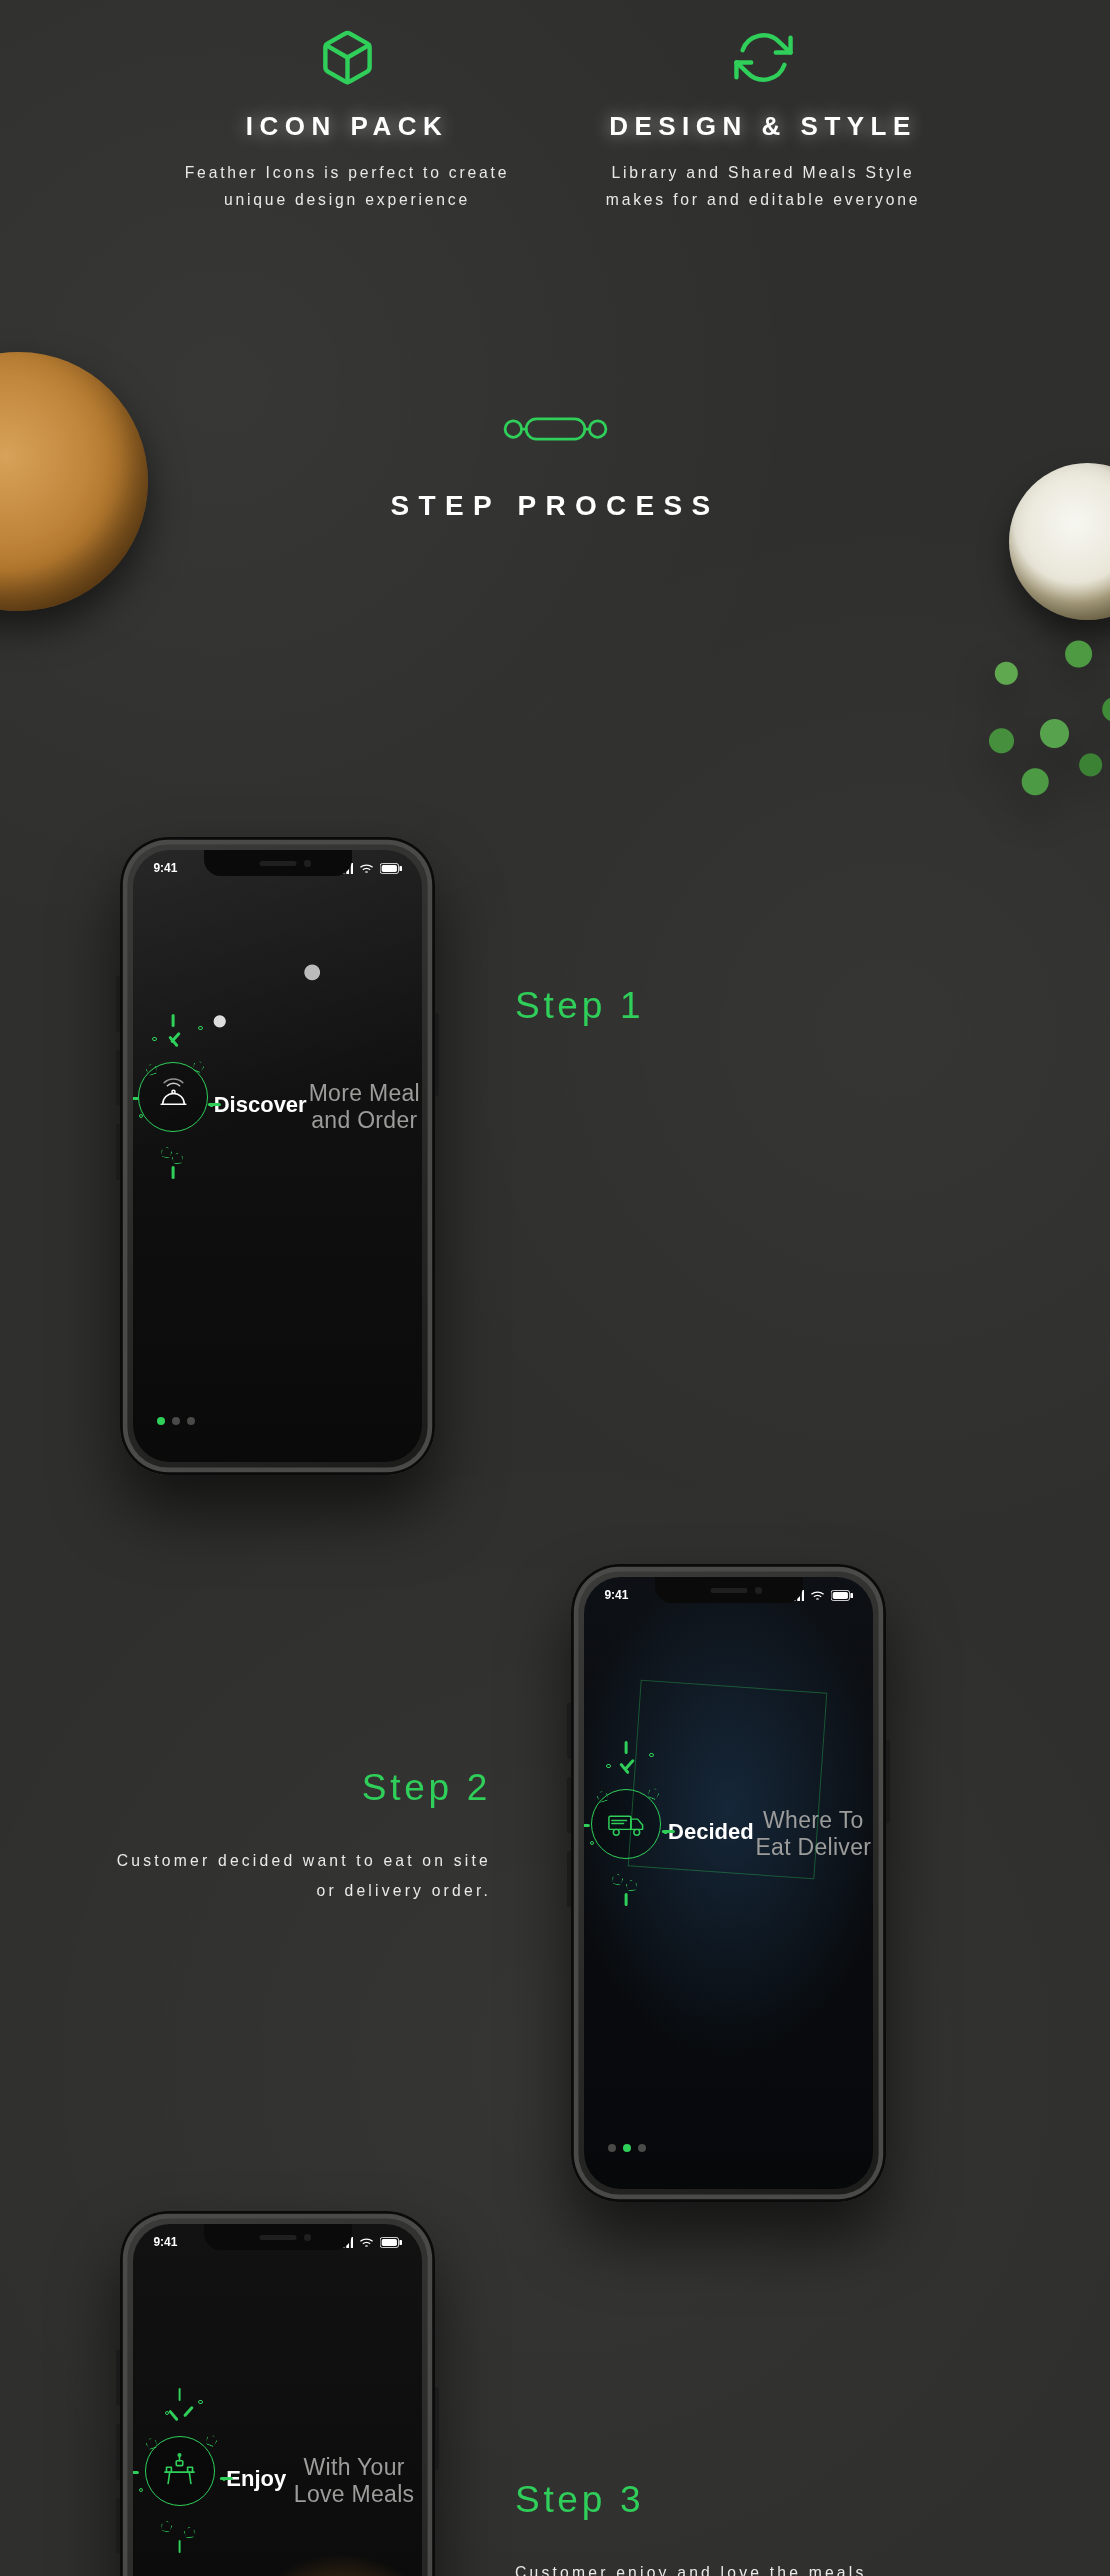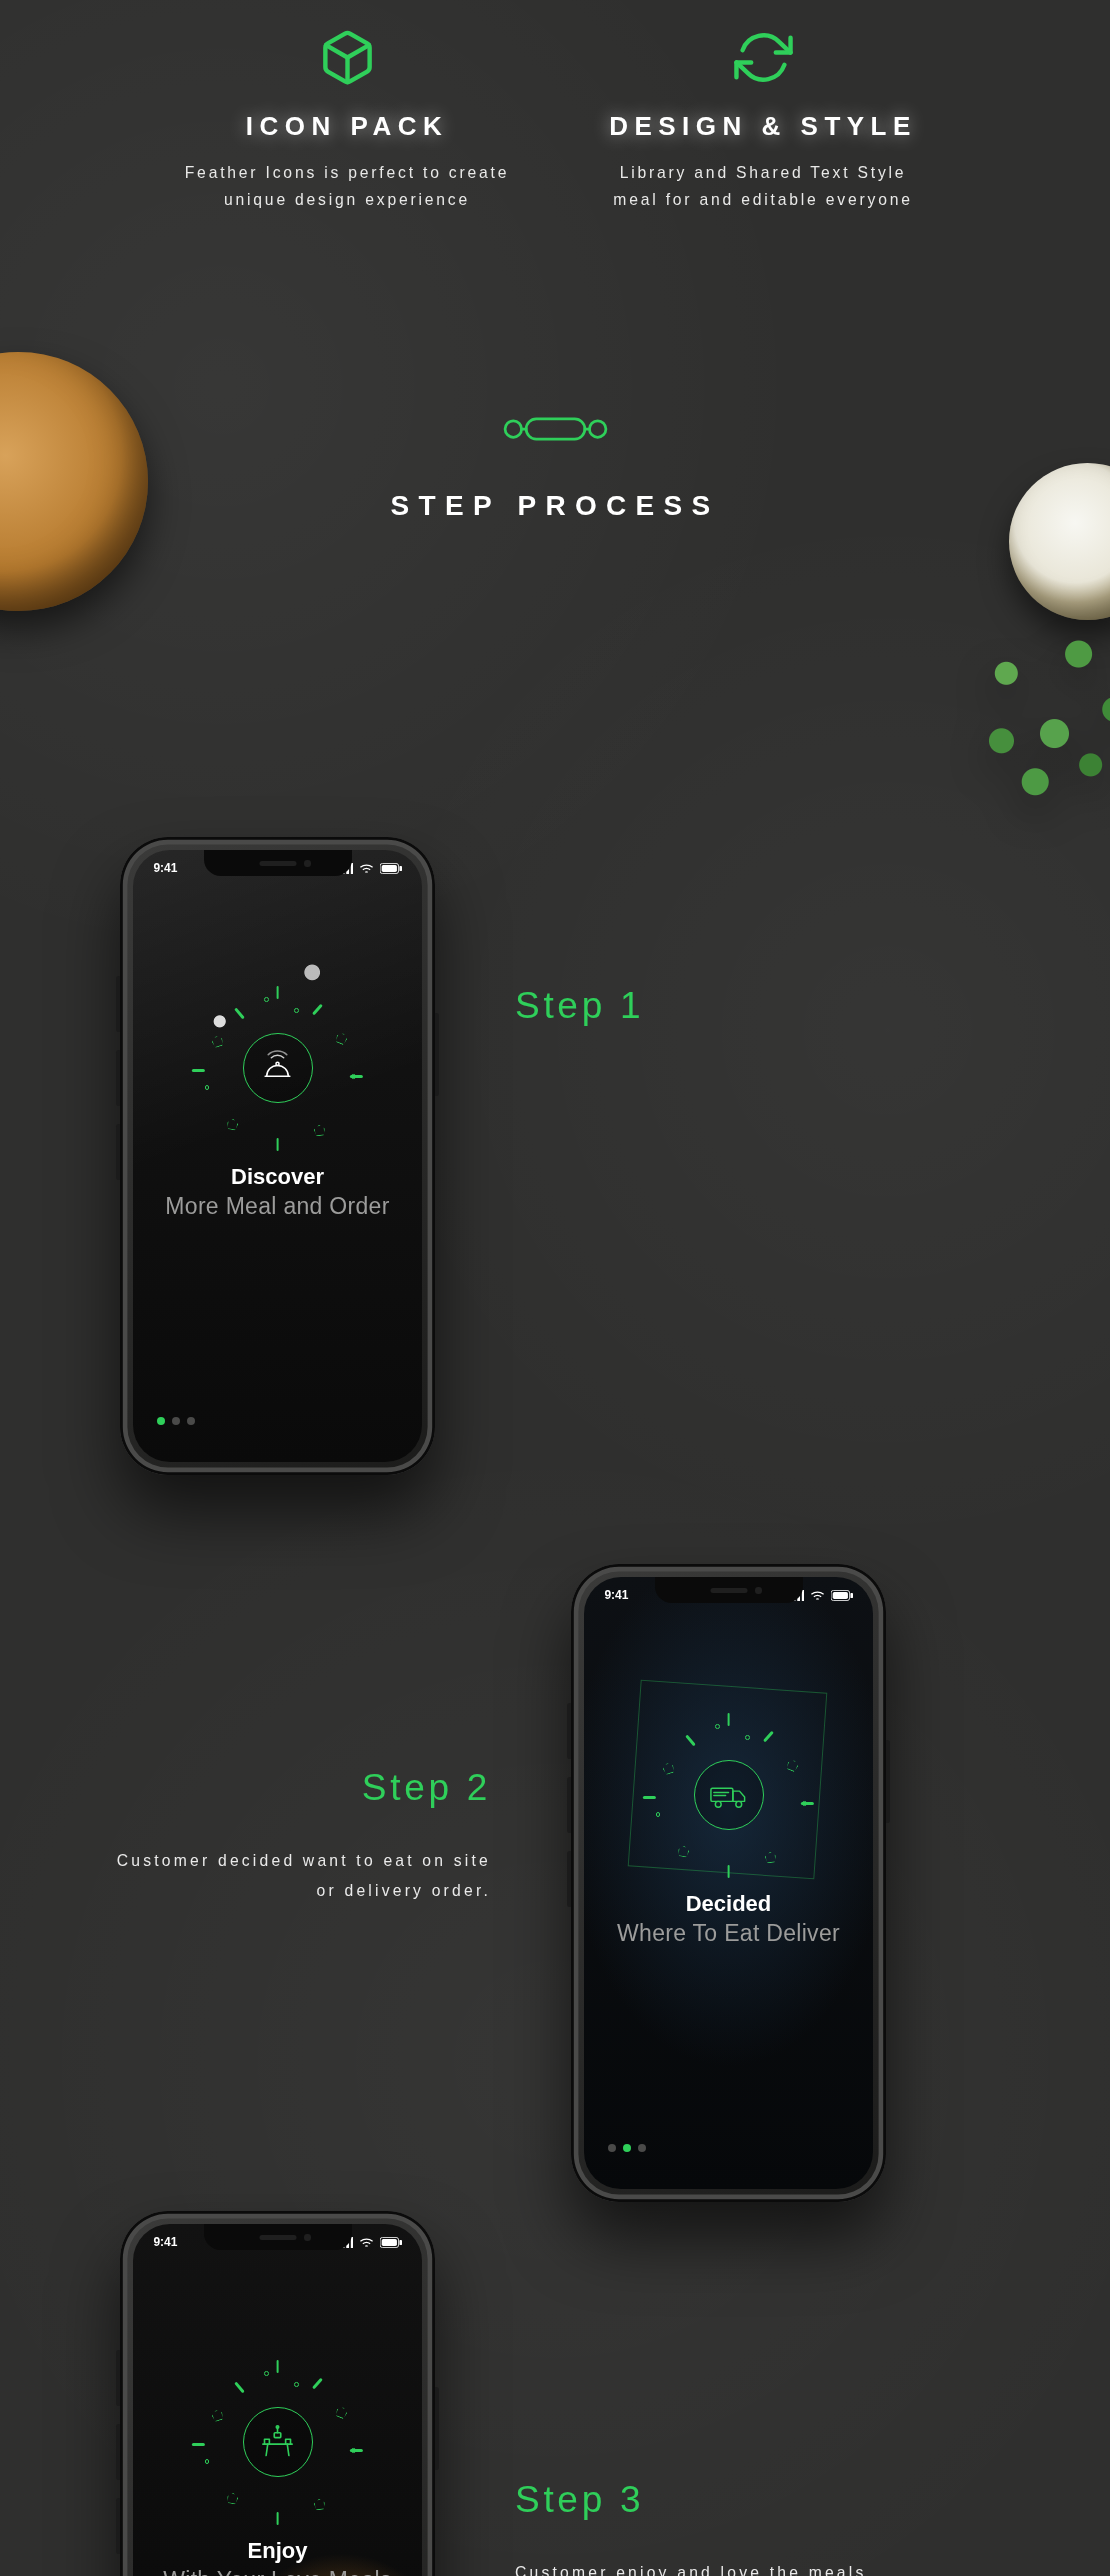--- a/index.html
+++ b/index.html
@@ -108,21 +108,21 @@
   .notch::after  { content:""; position:absolute; left:50%; transform:translateX(-50%); top:11px; width:37px; height:4.6px; border-radius:2.8px; background:#1f1f1f; }
 
   .statusbar {
     display:flex; justify-content:space-between; align-items:center;
     padding:11px 20.4px 0; font-size:12px; font-weight:600; color:#fff; position:relative; z-index:4;
   }
   .status-icons { display:flex; gap:5.6px; align-items:center; }
 
   .onboard {
     position:absolute; inset:0;
-    display:flex; flex-direction:column; align-items:center; justify-content:center;
+    display:flex; flex-direction:row; align-items:center; justify-content:center;
     padding-bottom:102px;
   }
   .halo {
     width:157px; height:157px; position:relative; margin-bottom:16.7px;
     display:flex; align-items:center; justify-content:center;
   }
   .halo .ring {
     width:70px; height:70px; border:1.9px solid #2fcf5a; border-radius:50%;
     display:flex; align-items:center; justify-content:center;
     background:rgba(0,0,0,.25);
@@ -200,21 +200,21 @@
     <p>Feather Icons is perfect to create unique design experience</p>
   </div>
   <div class="feature">
     <svg width="59" height="59" viewBox="0 0 24 24" fill="none" stroke="#2fcf5a" stroke-width="1.8" stroke-linecap="round" stroke-linejoin="round">
       <polyline points="23 4 23 10 17 10"></polyline>
         <polyline points="1 20 1 14 7 14"></polyline>
       <path d="M3.51 9a9 9 0 0 1 14.85-3.36L23 10"></path>
         <path d="M20.49 15a9 9 0 0 1-14.85 3.36L1 14"></path>
     </svg>
     <h3>DESIGN &amp; STYLE</h3>
-    <p>Library and Shared Text Style meal for and editable everyone</p>
+    <p>Library and Shared Meals Style makes for and editable everyone</p>
   </div>
 </div>
 
 <div class="section-head">
   <div class="rolling-pin">
     <svg width="111" height="44" viewBox="0 0 120 48" fill="none" stroke="#2fcf5a" stroke-width="3" stroke-linecap="round">
       <ellipse cx="14" cy="24" rx="9" ry="9"></ellipse>
         <ellipse cx="106" cy="24" rx="9" ry="9"></ellipse>
       <rect x="28" y="13" width="64" height="22" rx="11"></rect>
       <line x1="23" y1="24" x2="28" y2="24"></line>

